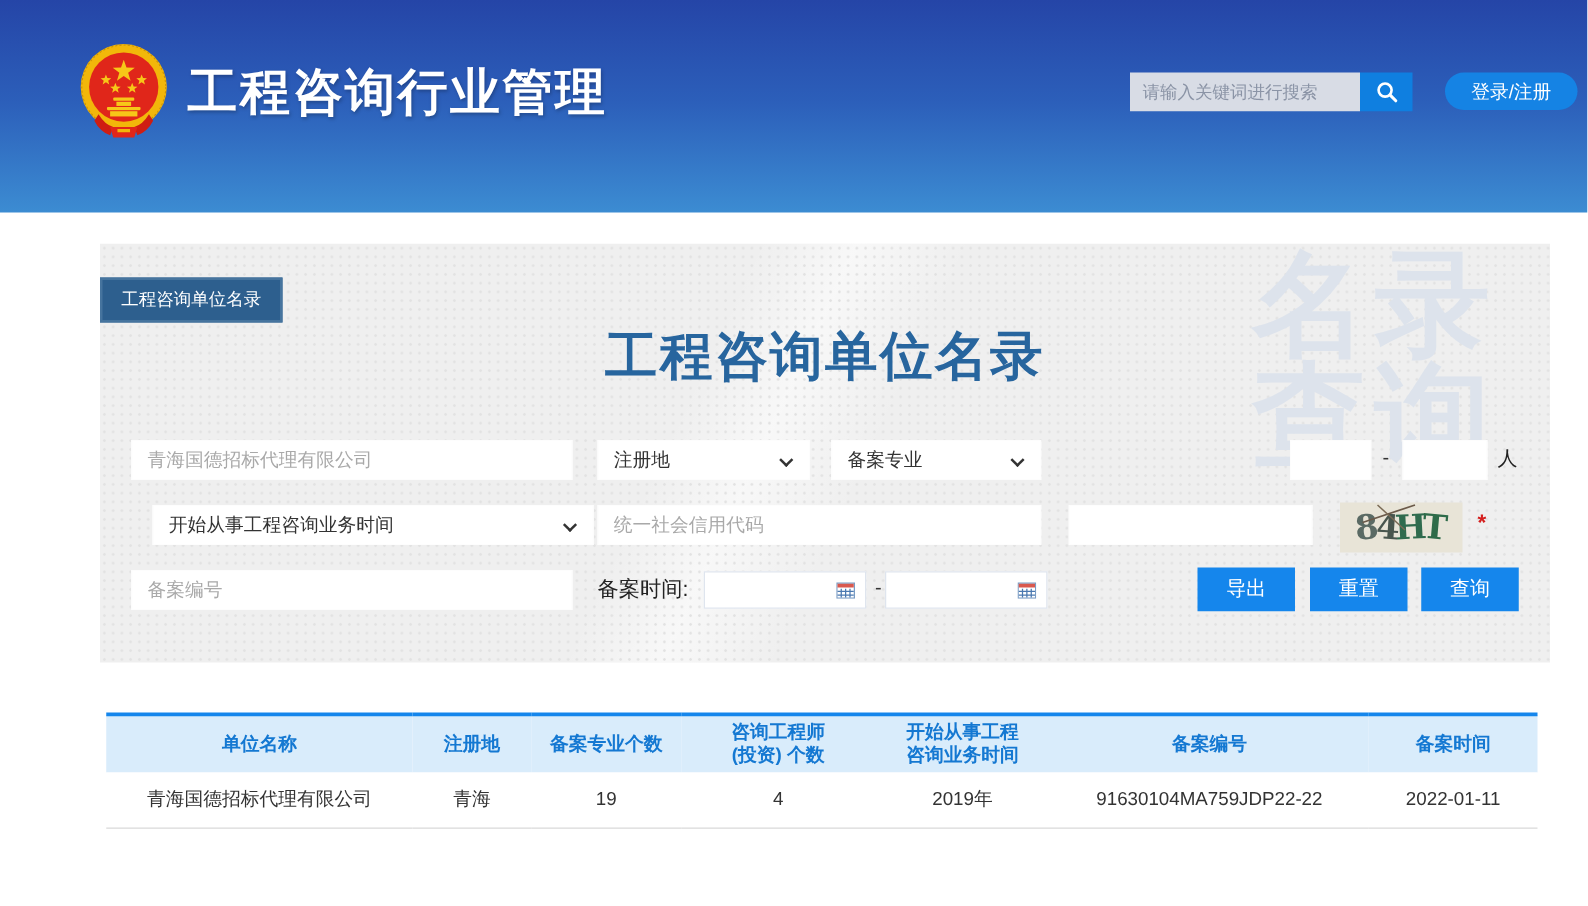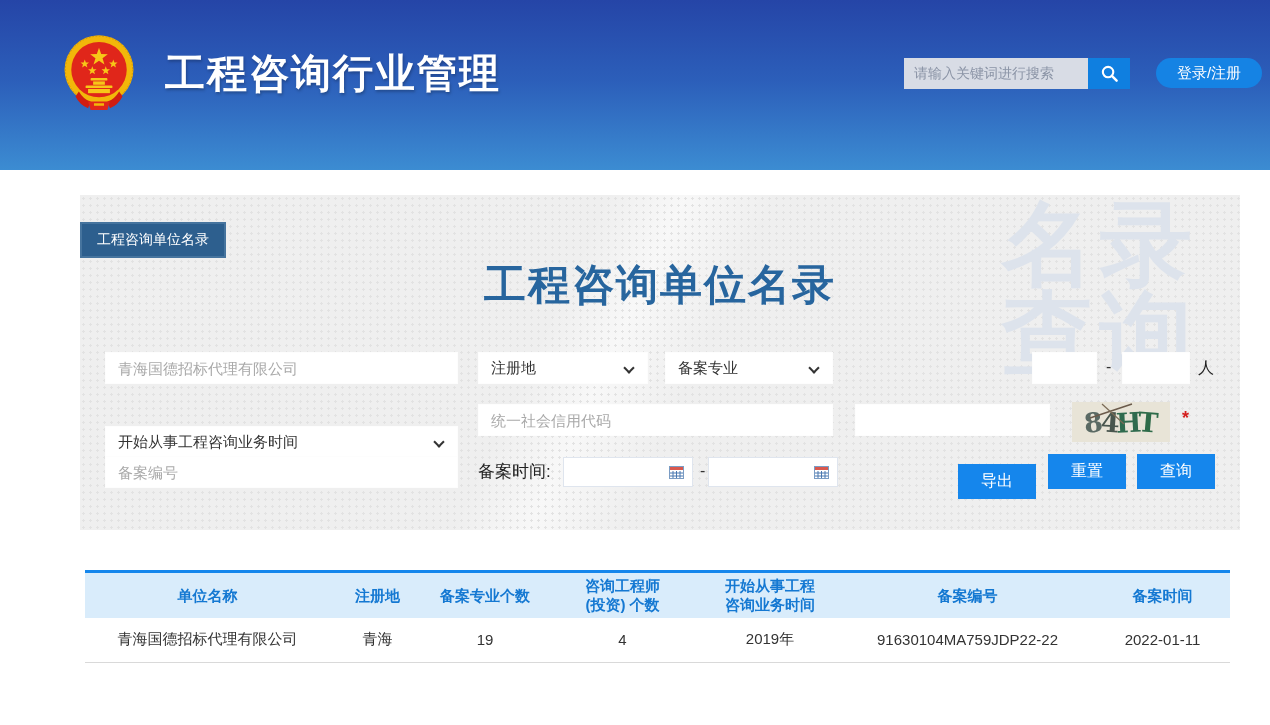--- a/index.html
+++ b/index.html
@@ -12,21 +12,21 @@
   
   .site-header {
     height:170px;
     background:linear-gradient(180deg,#2545a7 0%,#2c5fba 48%,#3c8cd2 100%);
     position:relative;
   }
   .header-inner { display:flex; align-items:center; height:146px; padding-left:57px; padding-right:8px; }
   .emblem { width:84px; height:84px; flex:0 0 auto; }
   .site-title {
     color:#ffffff; font-size:40px; font-weight:bold; letter-spacing:2px;
-    margin-left:24px; text-shadow:1px 2px 3px rgba(0,0,0,.25); white-space:nowrap;text-align:right;
+    margin-left:9px; text-shadow:1px 2px 3px rgba(0,0,0,.25); white-space:nowrap;text-align:right;
   }
   .header-right { margin-left:auto; display:flex; align-items:center; }
   .search-box { display:flex; height:31px; }
   .search-input {
     width:184px; height:31px; border:none; outline:none;
     background:#d8dce5; color:#a16207; font-size:14px; padding:0 10px;
     font-family:inherit;
   }
   .search-input::placeholder { color:#8b94a6; }
   .search-btn {
@@ -172,21 +172,21 @@
     </div>
     <div class="f-select" style="left:585px; top:157px; width:168px;">
       <span>备案专业</span>
       <i class="chev"></i>
     </div>
     <input class="f-input" style="left: 952px; top: 157px; width: 65px; padding: 0px 6px;">
     <div class="dash-sep" style="left:1026px; top:157px;">-</div>
     <input class="f-input" style="left: 1042px; top: 157px; width: 68px; padding: 0px 6px;">
     <div class="f-label" style="left:1118px; top:157px;">人</div>
 
-    <div class="f-select" style="left:25px; top:209px; width:353px;margin-top:22px;">
+    <div class="f-select" style="left:42px; top:209px; width:353px;">
       <span>开始从事工程咨询业务时间</span>
       <i class="chev"></i>
     </div>
     <input class="f-input" style="left: 398px; top: 209px; width: 355px;" placeholder="统一社会信用代码">
     <input class="f-input" style="left: 775px; top: 209px; width: 195px;">
     <div class="captcha-img" style="left:992px; top:207px;">
       <span class="cch0">8</span>
         <span class="cch1">4</span>
         <span class="cch2">H</span>
         <span class="cch3">T</span>
@@ -220,21 +220,21 @@
         <g stroke="#4a78b0" stroke-width="1">
             <line x1="4" y1="6" x2="4" y2="13"></line>
             <line x1="7.5" y1="6" x2="7.5" y2="13"></line>
             <line x1="11" y1="6" x2="11" y2="13"></line>
             <line x1="1" y1="8" x2="14" y2="8"></line>
             <line x1="1" y1="11" x2="14" y2="11"></line>
           </g>
       </svg>
     </div>
 
-    <button class="btn" style="left:878px; top:269px;">导出</button>
+    <button class="btn" style="left:878px; top:259px;">导出</button>
     <button class="btn" style="left:968px; top:259px;">重置</button>
     <button class="btn" style="left:1057px; top:259px;">查询</button>
   </div>
 </div>
 
 <table class="result-table">
   <colgroup>
     <col style="width:245px">
       <col style="width:95px">
       <col style="width:120px">

